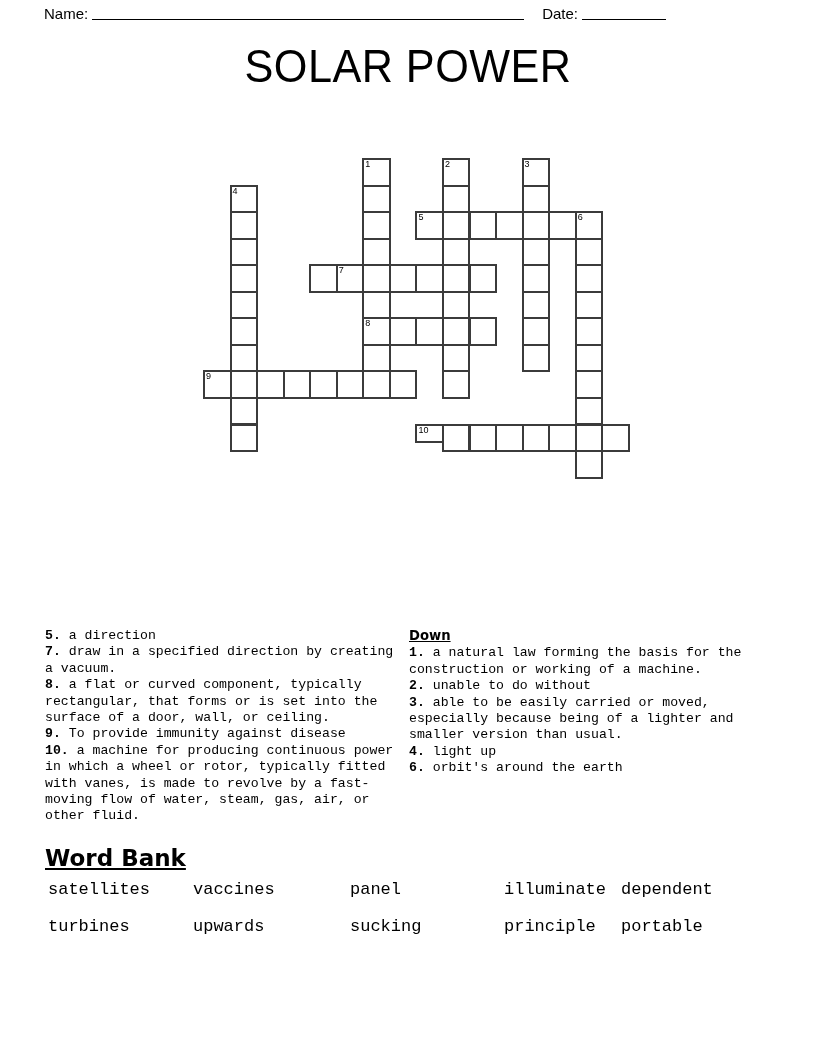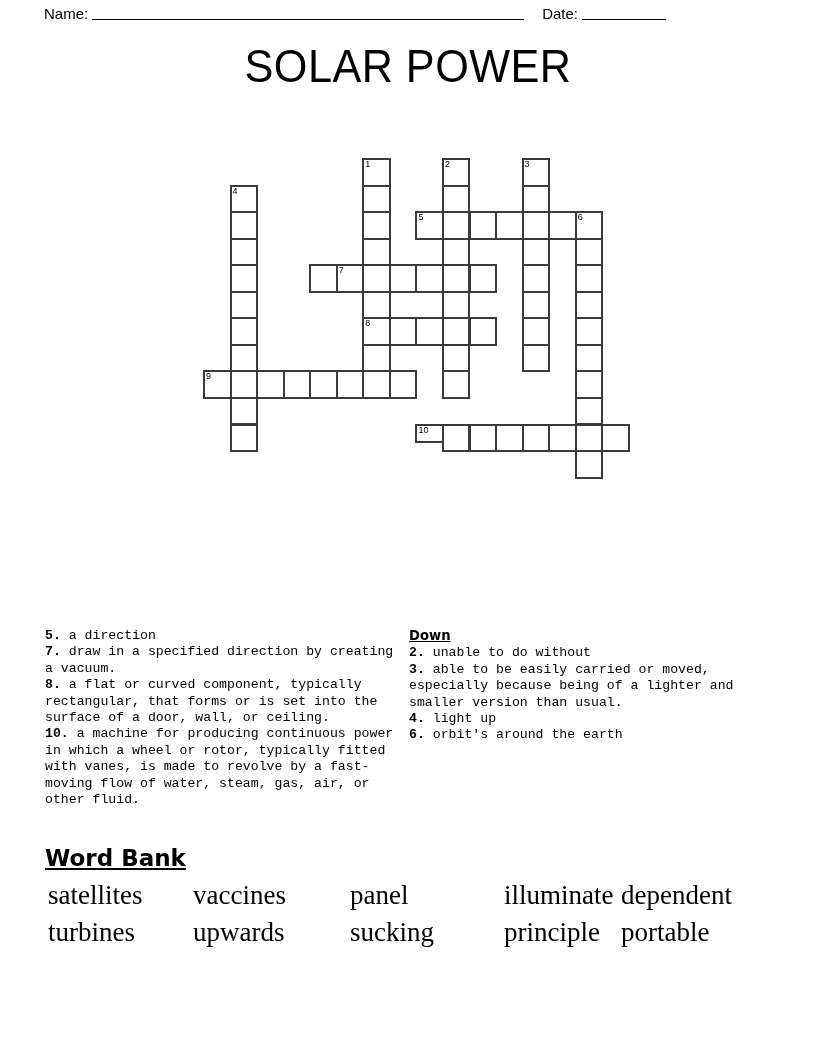--- a/index.html
+++ b/index.html
@@ -97,22 +97,22 @@
   }
   .wordbank {
     position: absolute;
     left: 45px; top: 880px;
     width: 730px;
   }
   .wb-row {
     display: block;
     position: relative;
     height: 37px;
-    font-family: Liberation Serif, serif;
-    font-size: 27px;
+    font-family: Liberation Mono, monospace;
+    font-size: 17px;
     white-space: nowrap;
   }
   .wb-word {
     position: absolute;
     top: 0;
   }
   .wb-c0 { left: 3px; }
   .wb-c1 { left: 148px; }
   .wb-c2 { left: 305px; }
   .wb-c3 { left: 435px; margin-left: 24px; }
@@ -222,27 +222,29 @@
     <div class="cell" style="left: 601.25px; top: 423.5px; width: 28.55px; height: 28.55px; border-color: rgb(59, 59, 59);"></div>
     <div class="cell" style="left: 229.55px; top: 423.5px; width: 28.55px; height: 28.55px; border-color: rgb(59, 59, 59);"></div>
     <div class="cell" style="left: 574.7px; top: 450.05px; width: 28.55px; height: 28.55px; border-color: rgb(59, 59, 59);"></div>
   </div>
 
 <div class="clues across">
   <div id="across-list">
       <p class="clue"><b>5.</b><span> a direction</span></p>
       <p class="clue"><b>7.</b><span> draw in a specified direction by creating a vacuum.</span></p>
       <p class="clue"><b>8.</b><span> a flat or curved component, typically rectangular, that forms or is set into the surface of a door, wall, or ceiling.</span></p>
+      <p class="clue"><b>9.</b><span> To provide immunity against disease</span></p>
       <p class="clue"><b>10.</b><span> a machine for producing continuous power in which a wheel or rotor, typically fitted with vanes, is made to revolve by a fast-moving flow of water, steam, gas, air, or other fluid.</span></p>
     </div>
 </div>
 
 <div class="clues down">
   <h3>Down</h3>
   <div id="down-list">
+      <p class="clue"><b>1.</b><span> a natural law forming the basis for the construction or working of a machine.</span></p>
       <p class="clue"><b>2.</b><span> unable to do without</span></p>
       <p class="clue"><b>3.</b><span> able to be easily carried or moved, especially because being of a lighter and smaller version than usual.</span></p>
       <p class="clue"><b>4.</b><span> light up</span></p>
       <p class="clue"><b>6.</b><span> orbit's around the earth</span></p>
     </div>
 </div>
 
 <div class="wordbank-title">Word Bank</div>
 <div class="wordbank" id="word-bank">
     <div class="wb-row">

